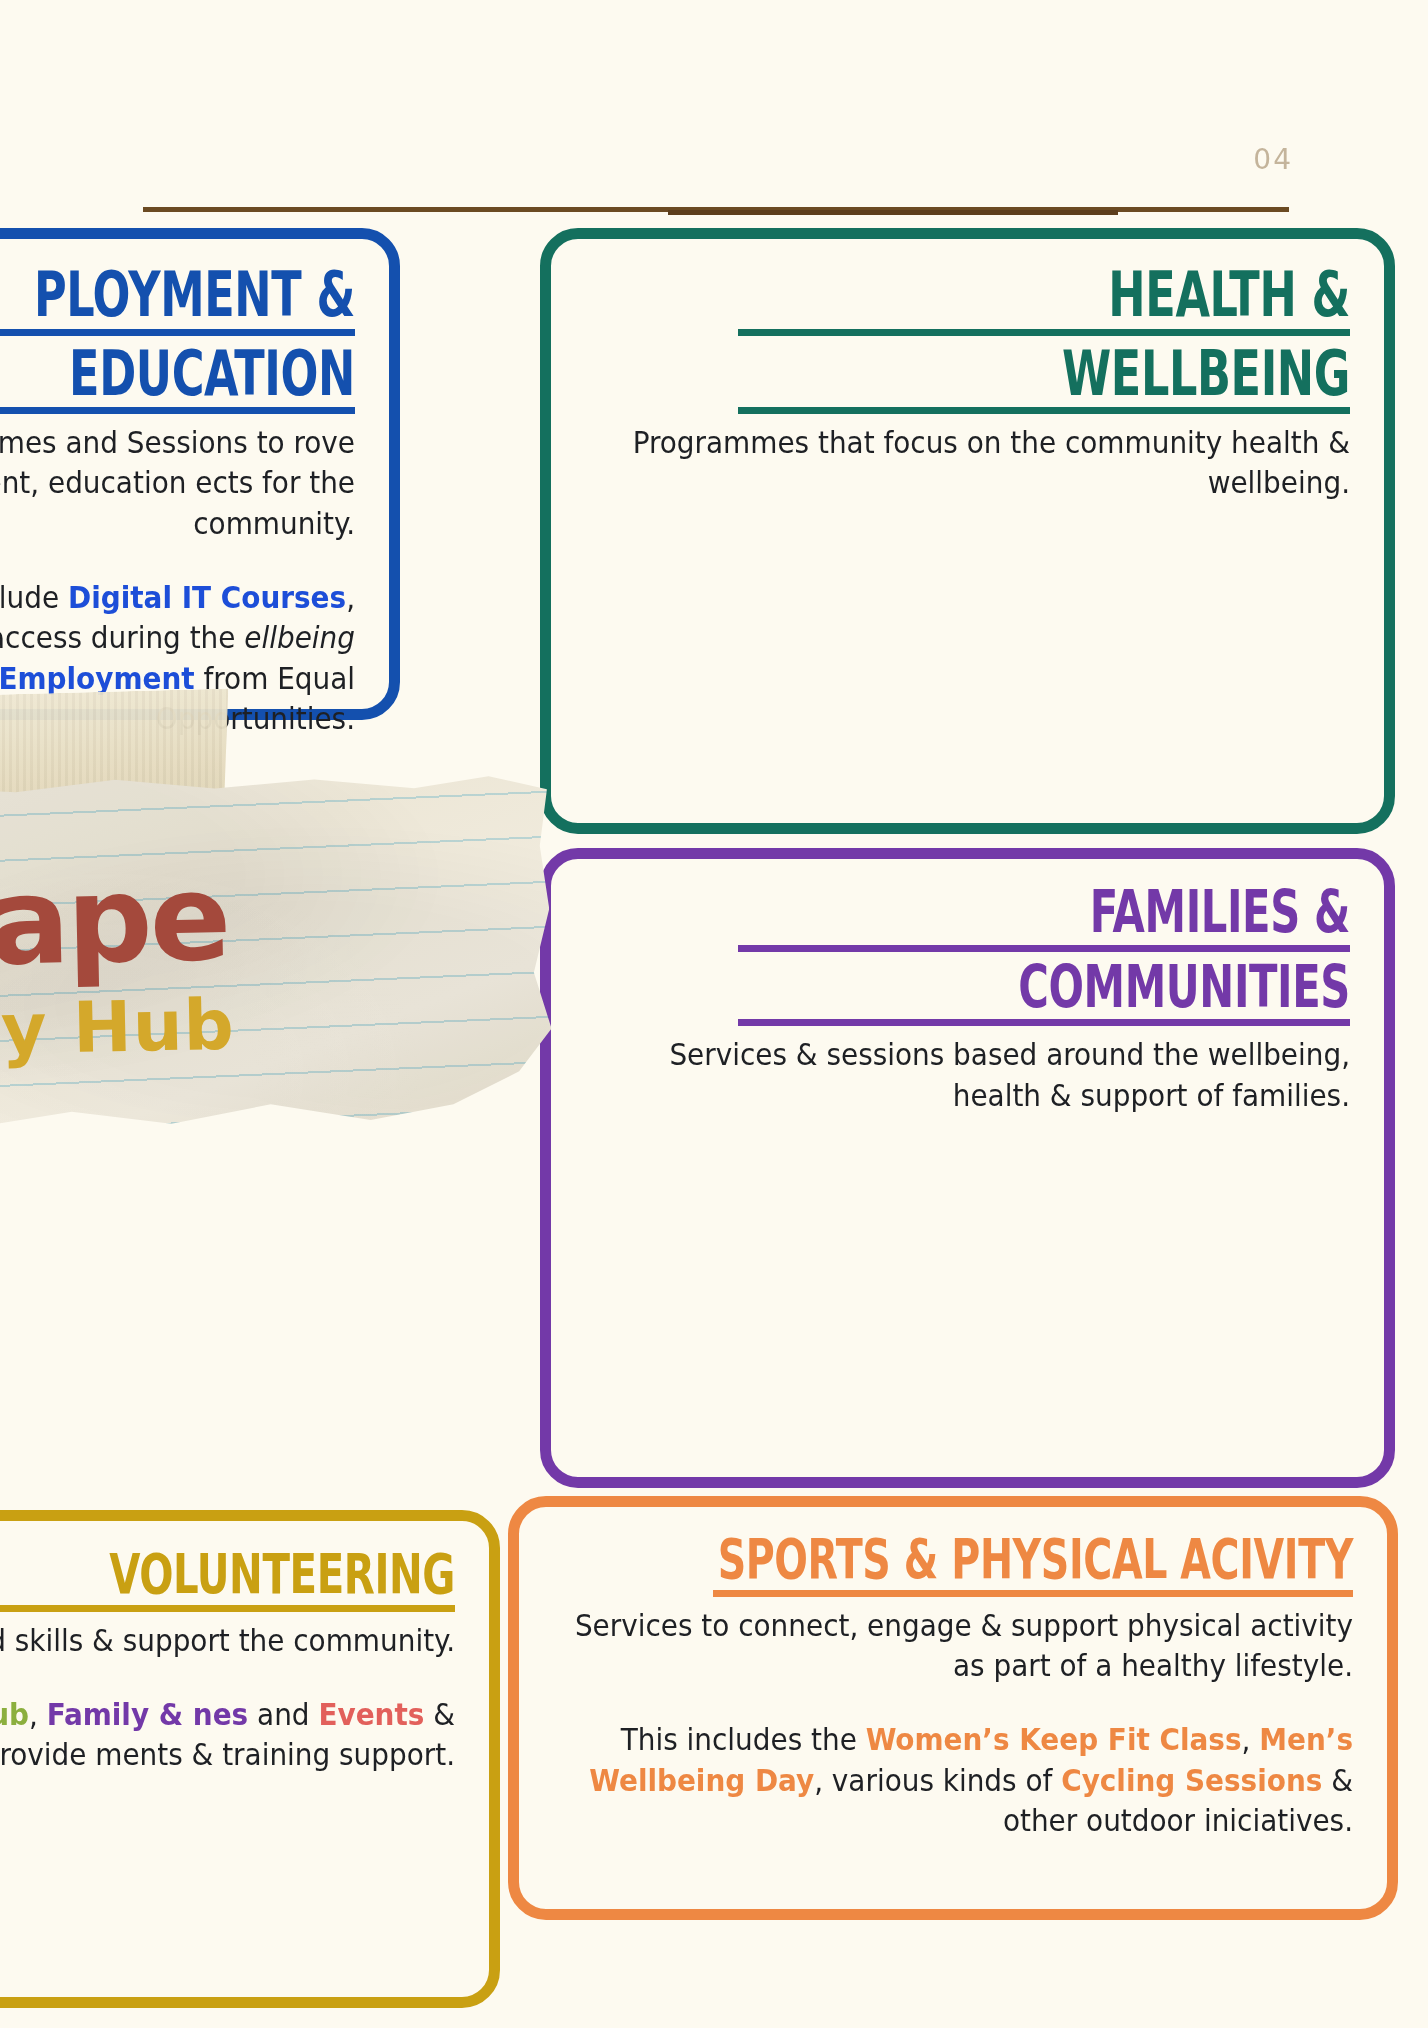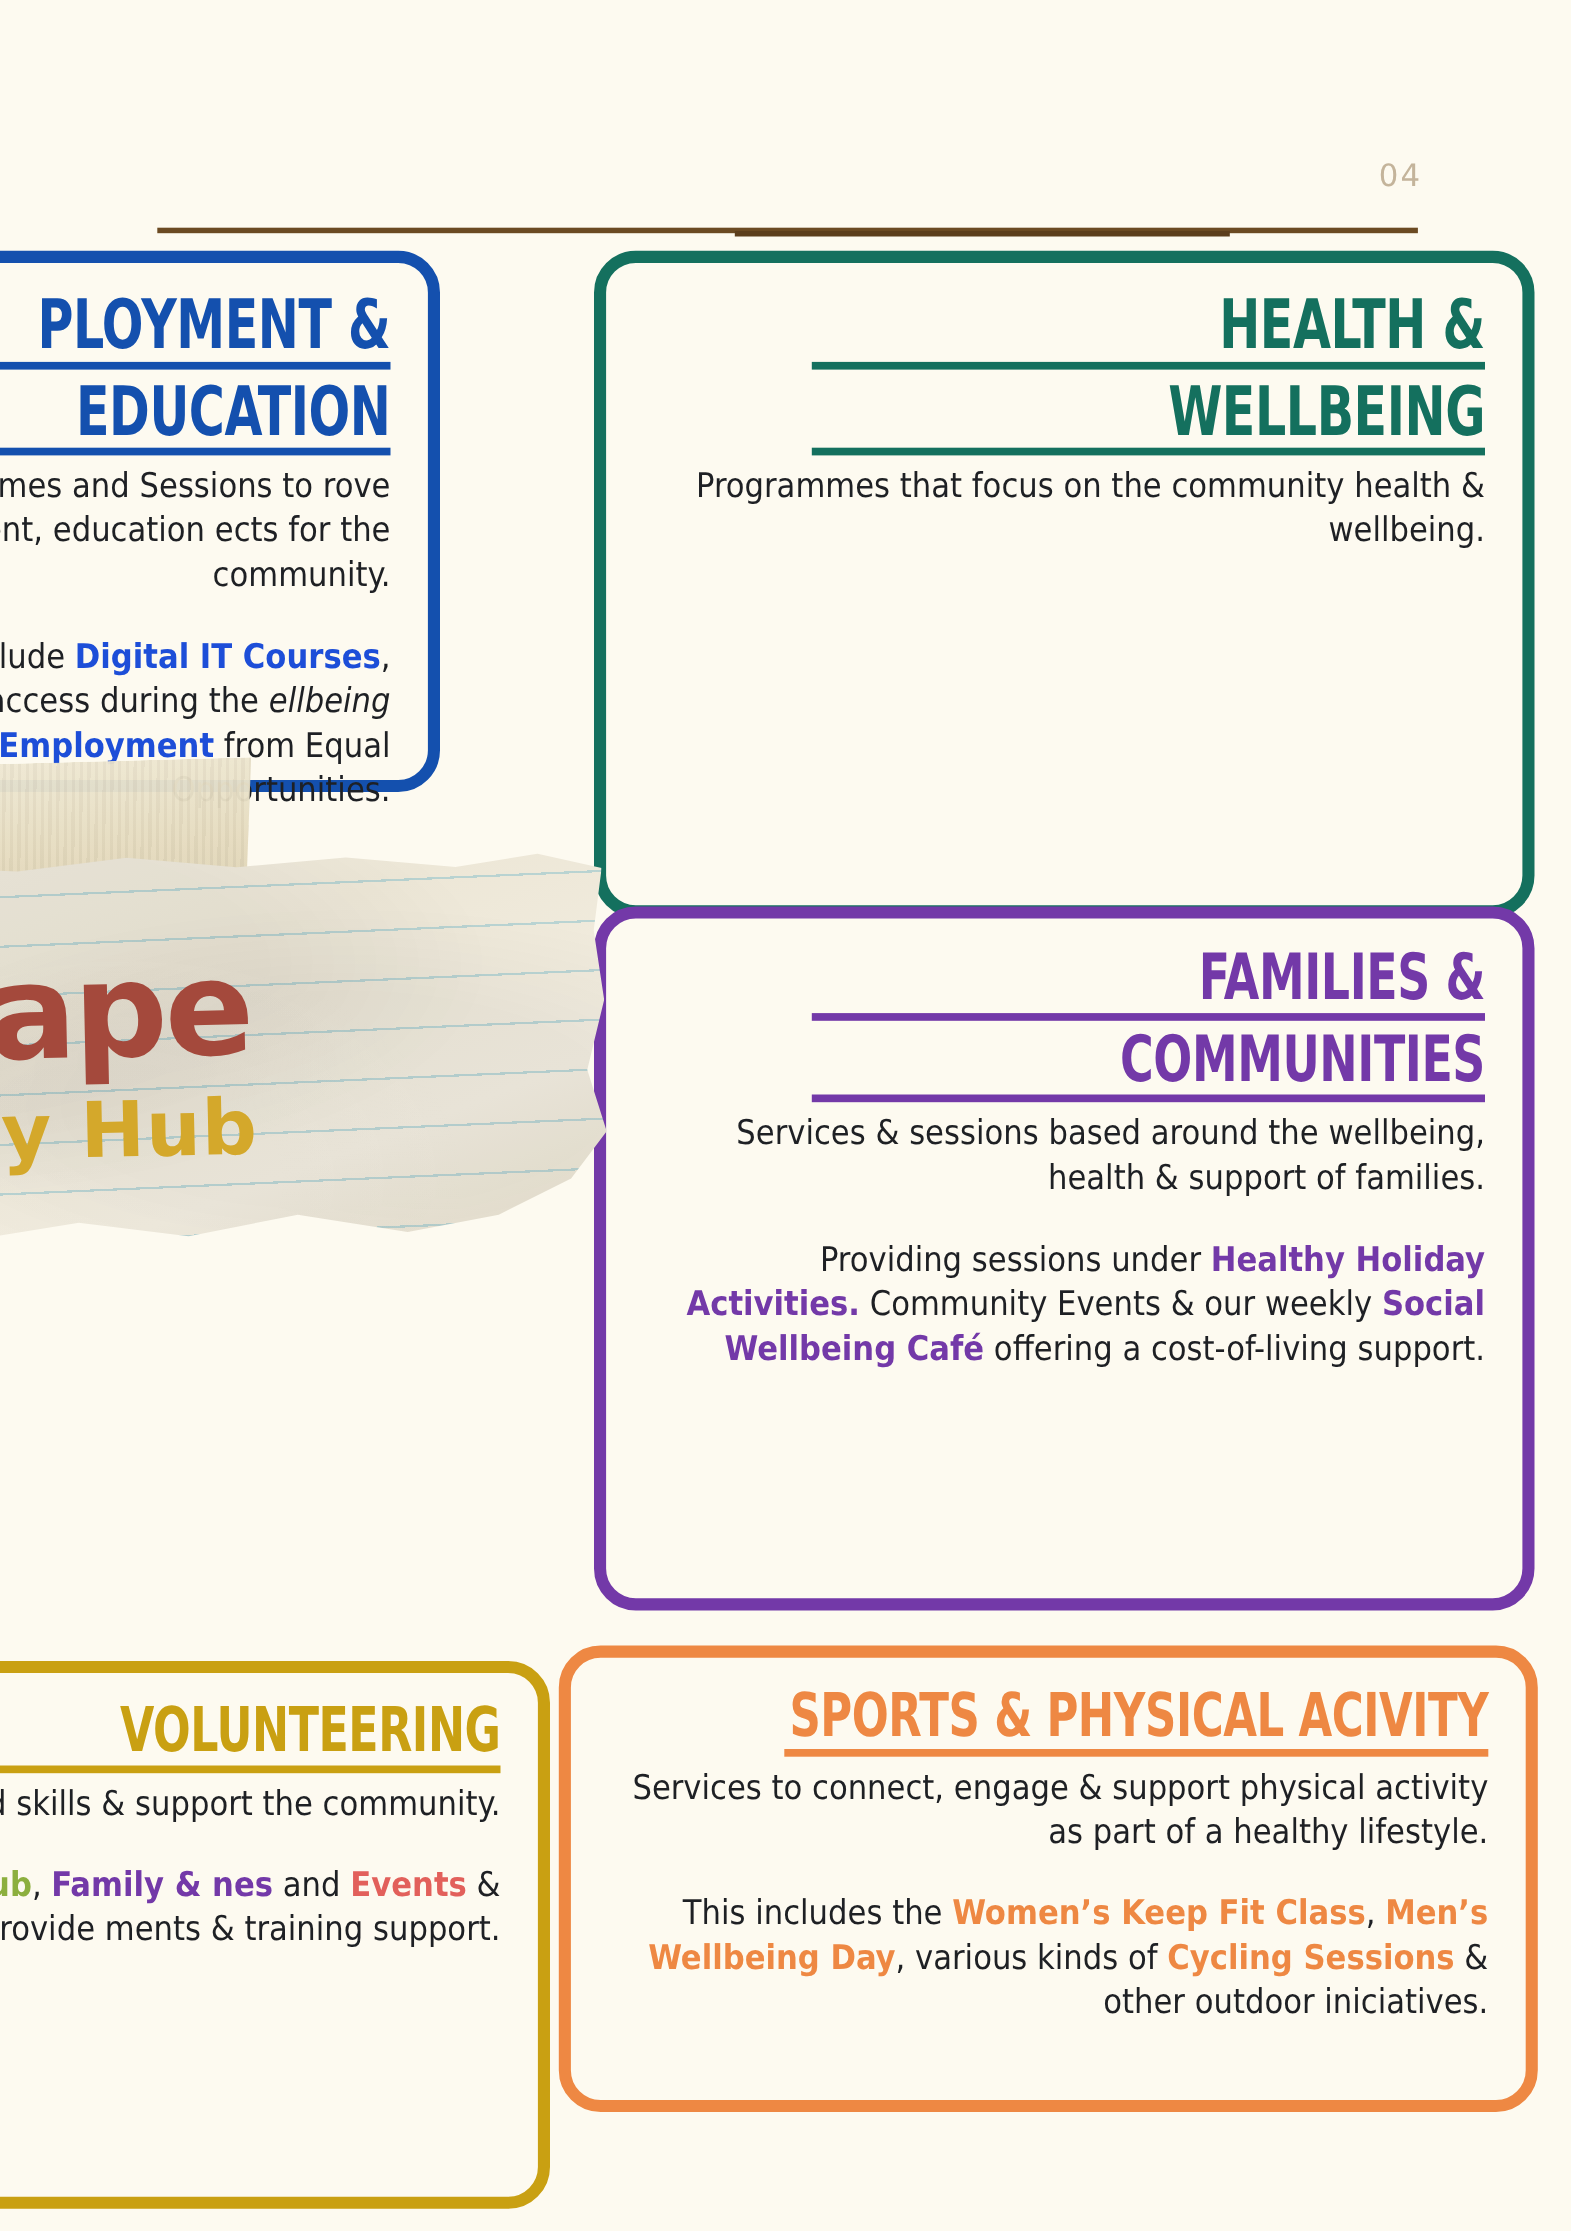--- a/index.html
+++ b/index.html
@@ -80,21 +80,21 @@
     left:540px; top:228px; width:855px; height:606px;
     border-color:#14705E; border-width:11px;padding-left:47px;
   }
   #card-health .ttl{ color:#14705E; font-size:62px; }
   #card-health .ttl .ln{ border-bottom:7px solid #14705E; }
   #card-health .body{ text-align:right; }
   #card-health b{ color:#14705E; }
   #card-health i.hl{ color:#2BB39A; font-weight:700; font-style:italic; }
 
   #card-families{
-    left:540px; top:824px; width:855px; height:640px;
+    left:540px; top:848px; width:855px; height:640px;
     border-color:#7339A8; border-width:11px;
   }
   #card-families .ttl{ color:#7339A8; font-size:58px; }
   #card-families .ttl .ln{ border-bottom:7px solid #7339A8; }
   #card-families .body{ text-align:right; }
   #card-families b{ color:#7339A8; }
 
   #card-volunteering{
     left:-240px; top:1510px; width:740px; height:498px;
     border-color:#C9A012; border-width:11px;
@@ -201,21 +201,20 @@
 </div>
 
 <div class="card" id="card-families">
   <div class="inner">
     <div class="ttl right">
       <span class="ln">FAMILIES &amp;</span>
       <span class="ln">COMMUNITIES</span>
     </div>
     <div class="body">
       <p>Services &amp; sessions based around the wellbeing, health &amp; support of families.</p>
-      <p>Providing sessions under <b>Healthy Holiday Activities.</b> Community Events &amp; our weekly <b>Social Wellbeing Café</b> offering a cost-of-living support.</p>
     </div>
   </div>
 </div>
 
 <div class="card" id="card-volunteering">
   <div class="inner">
     <div class="ttl right">
       <span class="ln">VOLUNTEERING</span>
     </div>
     <div class="body">

